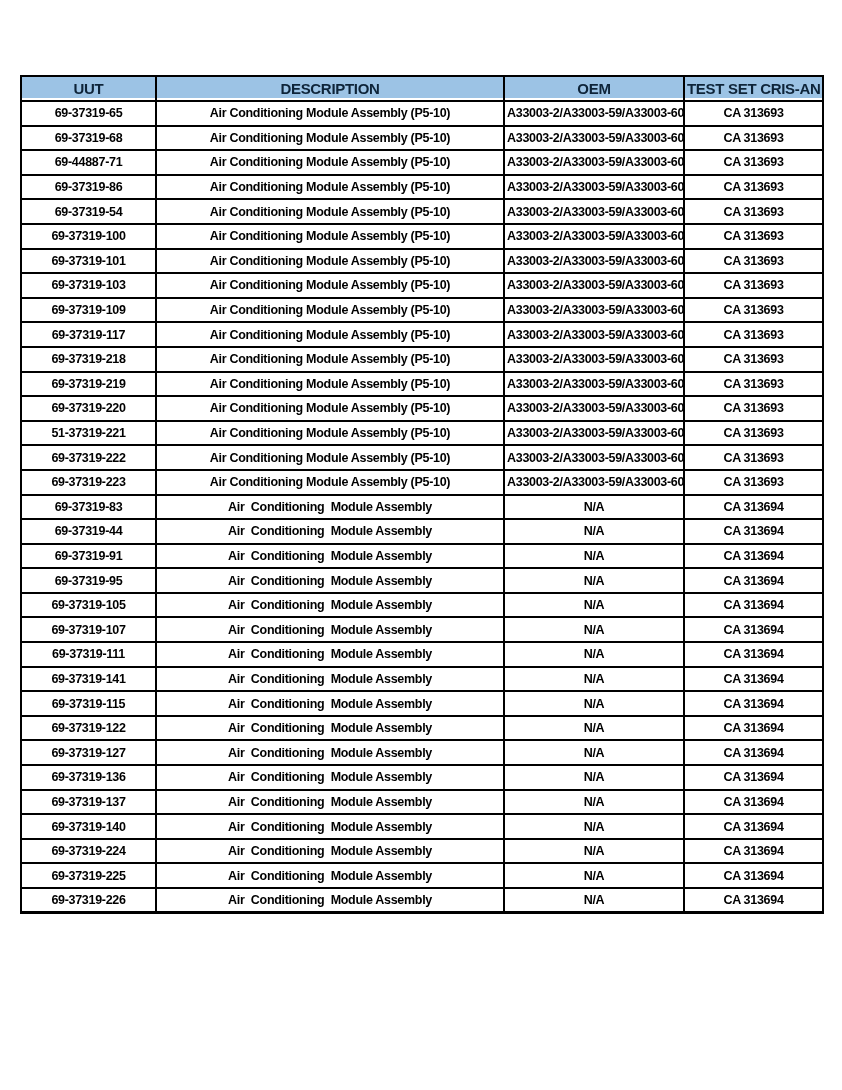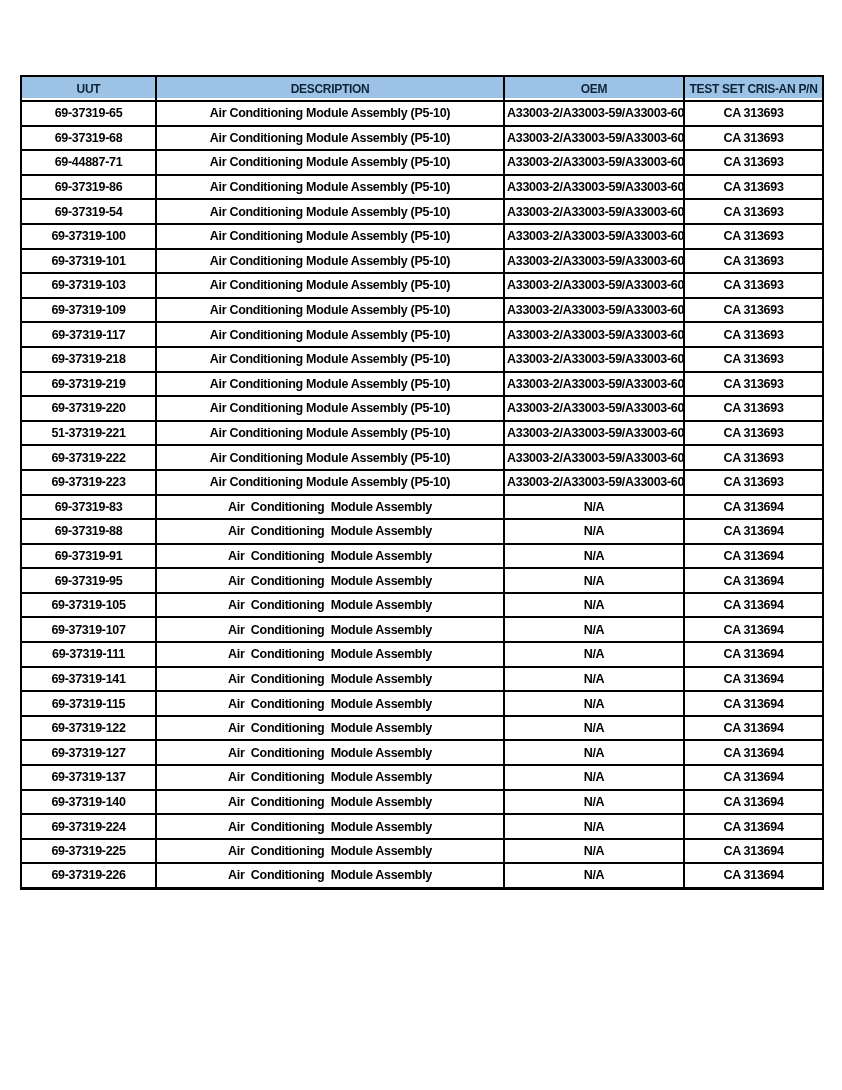--- a/index.html
+++ b/index.html
@@ -38,21 +38,21 @@
     text-align: center;
     vertical-align: middle;
     padding: 0 2px;
     height: 24.6px;
     overflow: hidden;
     white-space: pre;
   }
   table.parts-table th {
     background: #9CC3E5;
     color: #0e2439;
-    font-size: 12px;
+    font-size: 15px;
     height: 25px;
     
     box-shadow: inset 0 -2px 0 #ffffff;
   }
   table.parts-table td {
     color: #000000;
     background: #ffffff;
   }
   table.parts-table tr:last-child td {
     border-bottom-width: 3px;
@@ -178,21 +178,21 @@
           <td>A33003-2/A33003-59/A33003-60</td>
           <td>CA 313693</td>
         </tr>
         <tr>
           <td>69-37319-83</td>
           <td>Air  Conditioning  Module Assembly</td>
           <td>N/A</td>
           <td>CA 313694</td>
         </tr>
         <tr>
-          <td>69-37319-88</td>
+          <td>69-37319-44</td>
           <td>Air  Conditioning  Module Assembly</td>
           <td>N/A</td>
           <td>CA 313694</td>
         </tr>
         <tr>
           <td>69-37319-91</td>
           <td>Air  Conditioning  Module Assembly</td>
           <td>N/A</td>
           <td>CA 313694</td>
         </tr>
@@ -233,20 +233,26 @@
           <td>CA 313694</td>
         </tr>
         <tr>
           <td>69-37319-122</td>
           <td>Air  Conditioning  Module Assembly</td>
           <td>N/A</td>
           <td>CA 313694</td>
         </tr>
         <tr>
           <td>69-37319-127</td>
+          <td>Air  Conditioning  Module Assembly</td>
+          <td>N/A</td>
+          <td>CA 313694</td>
+        </tr>
+        <tr>
+          <td>69-37319-136</td>
           <td>Air  Conditioning  Module Assembly</td>
           <td>N/A</td>
           <td>CA 313694</td>
         </tr>
         <tr>
           <td>69-37319-137</td>
           <td>Air  Conditioning  Module Assembly</td>
           <td>N/A</td>
           <td>CA 313694</td>
         </tr>

